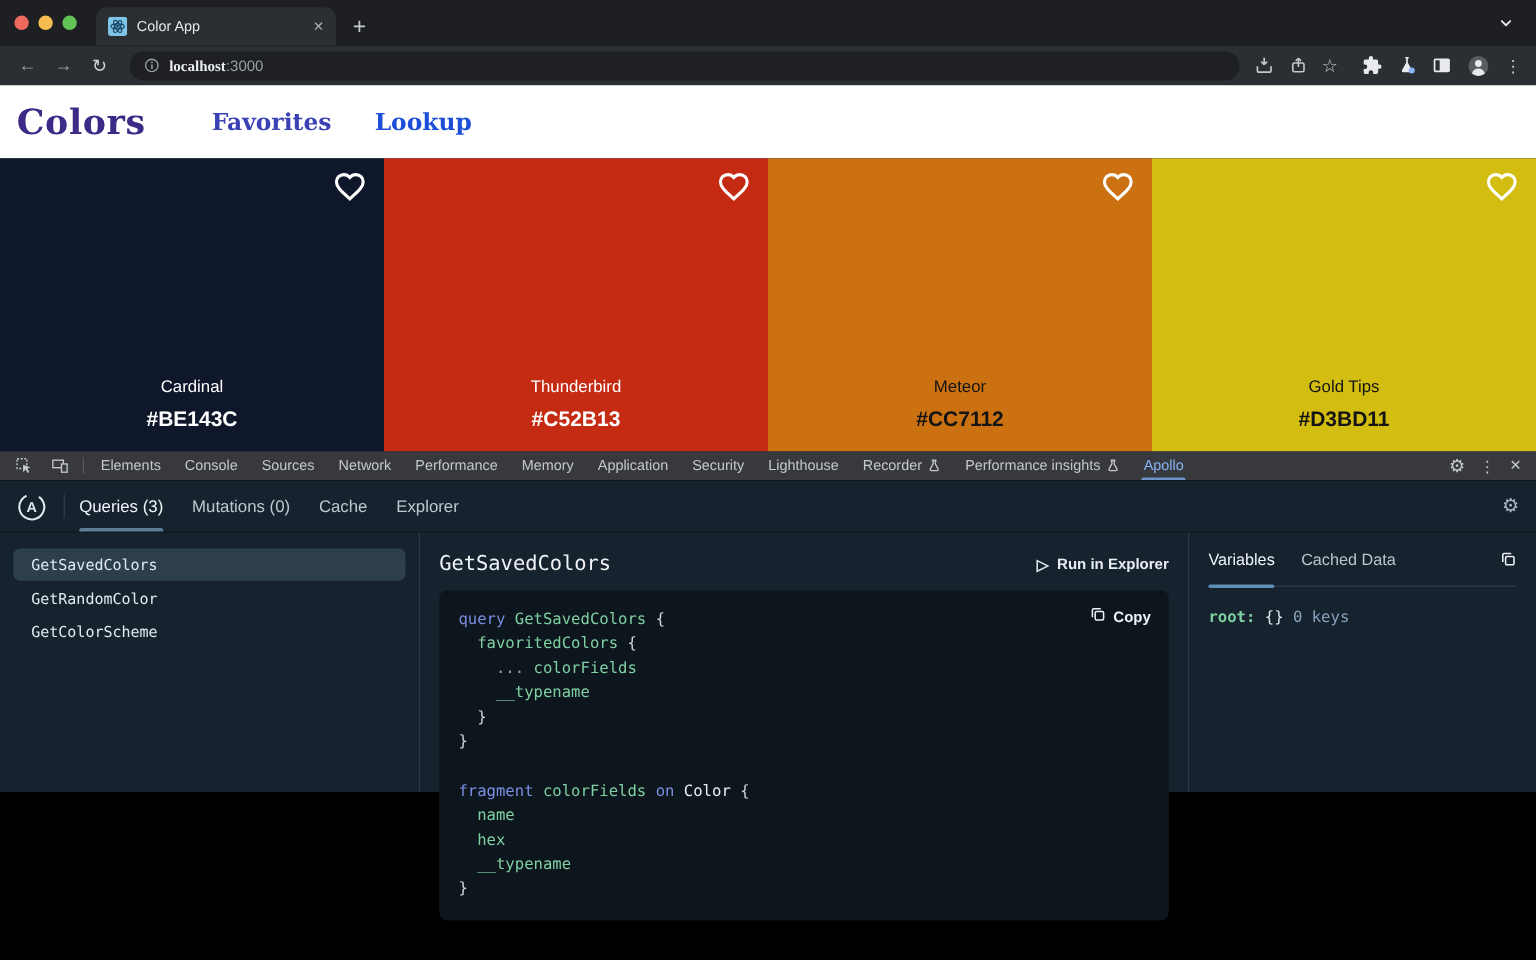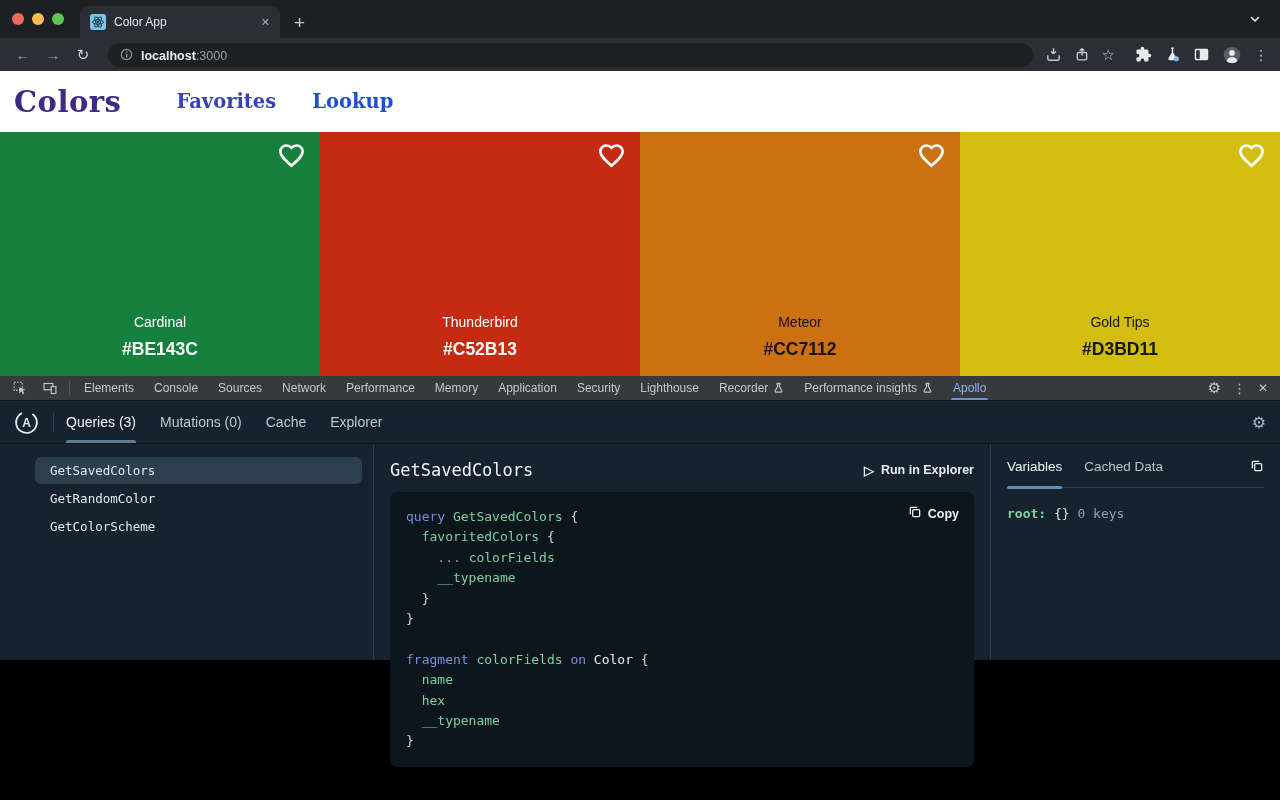--- a/index.html
+++ b/index.html
@@ -15,21 +15,21 @@
   .tab { margin-left:80px; width:200px; height:32px; background:#2b2e33; border-radius:9px 9px 0 0; display:flex; align-items:center; padding:0 10px; gap:8px; }
   .tab-title { color:#e4e6e9; font-size:12px; flex:1; white-space:nowrap; overflow:hidden; }
   .tab-close { color:#aeb1b5; font-size:11px; cursor:default; }
   .newtab { color:#c6c9cc; font-size:19px; margin:0 0 4px 14px; }
   .strip-chevron { position:absolute; right:18px; top:12px; }
 
   .toolbar { height:33px; background:#2b2e33; display:flex; align-items:center; padding:0 10px; gap:4px; flex:none; }
   .nav-btn { width:26px; text-align:center; font-size:15px; color:#9aa0a6; }
   .nav-btn.reload { color:#cfd2d6; font-size:15px; }
   .omnibox { flex:1; height:24px; margin:0 8px; background:#1e2023; border-radius:12px; display:flex; align-items:center; padding:0 12px; gap:8px; }
-  .omni-host { color:#e8eaed; font-size:12.5px; font-weight:bold; }
+  .omni-host { color:#e8eaed; font-size:12.5px; font-weight:bold;font-family:Liberation Serif, serif; }
   .omni-port { color:#9aa0a6; font-size:12.5px; }
   .tb-icons { display:flex; align-items:center; gap:12px; padding-right:2px; }
   .tb-icons svg { display:block; }
   .star { color:#c6c9cc; font-size:15px; }
   .kebab { color:#c6c9cc; font-size:14px; letter-spacing:0; }
 
   
   .appheader { height:61px; background:#ffffff; display:flex; align-items:center; padding:0 14px; flex:none; }
   .logo { font-family:"DejaVu Serif", serif; font-weight:bold; font-size:29px; letter-spacing:.5px; }
   .appnav { display:flex; gap:36px; margin-left:55px;text-align:center; }
@@ -56,21 +56,21 @@
   
   .apollo-bar { height:43px; display:flex; align-items:stretch; padding:0 14px; flex:none; border-bottom:1px solid #0f171f; }
   .apollo-logo { align-self:center; margin-right:14px; }
   .ap-sep { width:1px; background:#31424f; margin:11px 12px 11px 0; }
   .ap-tabs { display:flex; gap:24px; }
   .ap-tab { display:flex; align-items:center; font-size:14px; color:#bcc8d2; position:relative; white-space:nowrap; }
   .ap-tab.selected { color:#f2f6fa; }
   .ap-tab.selected::after { content:""; position:absolute; left:0; right:0; bottom:0; height:3px; background:#5e7e96; border-radius:2px 2px 0 0; }
   .ap-gear { margin-left:auto; align-self:center; color:#aab7c2; font-size:16px; }
 
-  .apollo-body { flex:1; display:flex; min-height:0;padding-left:24px; }
+  .apollo-body { flex:1; display:flex; min-height:0; }
   .ap-sidebar { width:350px; flex:none; border-right:1px solid #2b3c49; padding-top:13px; overflow:hidden; }
   .query-item { margin:0 11px 1px; padding:6px 15px; border-radius:6px; font-family:"DejaVu Sans Mono", monospace; font-size:12.5px; color:#e2eaf0; white-space:nowrap; }
   .query-item.selected { background:#2d3e4d; }
 
   .ap-main { flex:1; min-width:0; display:flex; flex-direction:column; }
   .main-head { display:flex; align-items:center; padding:16px 16px 12px; }
   .main-title { font-family:"DejaVu Sans Mono", monospace; font-size:17px; color:#f0f4f8; }
   .run-btn { margin-left:auto; display:flex; align-items:center; gap:7px; background:none; border:none; color:#e7edf2; font-family:"Liberation Sans", sans-serif; font-size:12.5px; font-weight:bold; cursor:pointer; }
   .run-tri { font-size:13px; color:#dfe6ec; }
   .codeblock { margin:0 16px; background:#0d151d; border-radius:7px; padding:15px 16px; position:relative; flex:none; }
@@ -166,21 +166,21 @@
 
   <div class="appheader">
     <span class="logo" style="color: rgb(60, 42, 134);">Colors</span>
     <nav class="appnav">
         <a href="#" style="color: rgb(58, 65, 180);">Favorites</a>
         <a href="#" style="color: #1d4ed8;">Lookup</a>
       </nav>
   </div>
 
   <div class="swatches">
-      <div class="swatch" style="background: #15803d; color: rgb(255, 255, 255);">
+      <div class="swatch" style="background: #0f172a; color: rgb(255, 255, 255);">
         <button class="fav-btn"><svg width="27" height="25" viewBox="0 0 24 22">
     <path d="M12 20.1 10.6 18.8C5.5 14.3 2.1 11.2 2.1 7.5 2.1 4.5 4.5 2.1 7.5 2.1c1.7 0 3.4.8 4.5 2.1C13.1 2.9 14.8 2.1 16.5 2.1c3 0 5.4 2.4 5.4 5.4 0 3.7-3.4 6.8-8.5 11.3L12 20.1z" fill="none" stroke="#ffffff" stroke-width="2.3"></path>
   </svg></button>
         <div class="swatch-name">Cardinal</div>
         <div class="swatch-hex">#BE143C</div>
       </div>
       <div class="swatch" style="background: rgb(197, 43, 19); color: rgb(255, 255, 255);">
         <button class="fav-btn"><svg width="27" height="25" viewBox="0 0 24 22">
     <path d="M12 20.1 10.6 18.8C5.5 14.3 2.1 11.2 2.1 7.5 2.1 4.5 4.5 2.1 7.5 2.1c1.7 0 3.4.8 4.5 2.1C13.1 2.9 14.8 2.1 16.5 2.1c3 0 5.4 2.4 5.4 5.4 0 3.7-3.4 6.8-8.5 11.3L12 20.1z" fill="none" stroke="#ffffff" stroke-width="2.3"></path>
   </svg></button>

